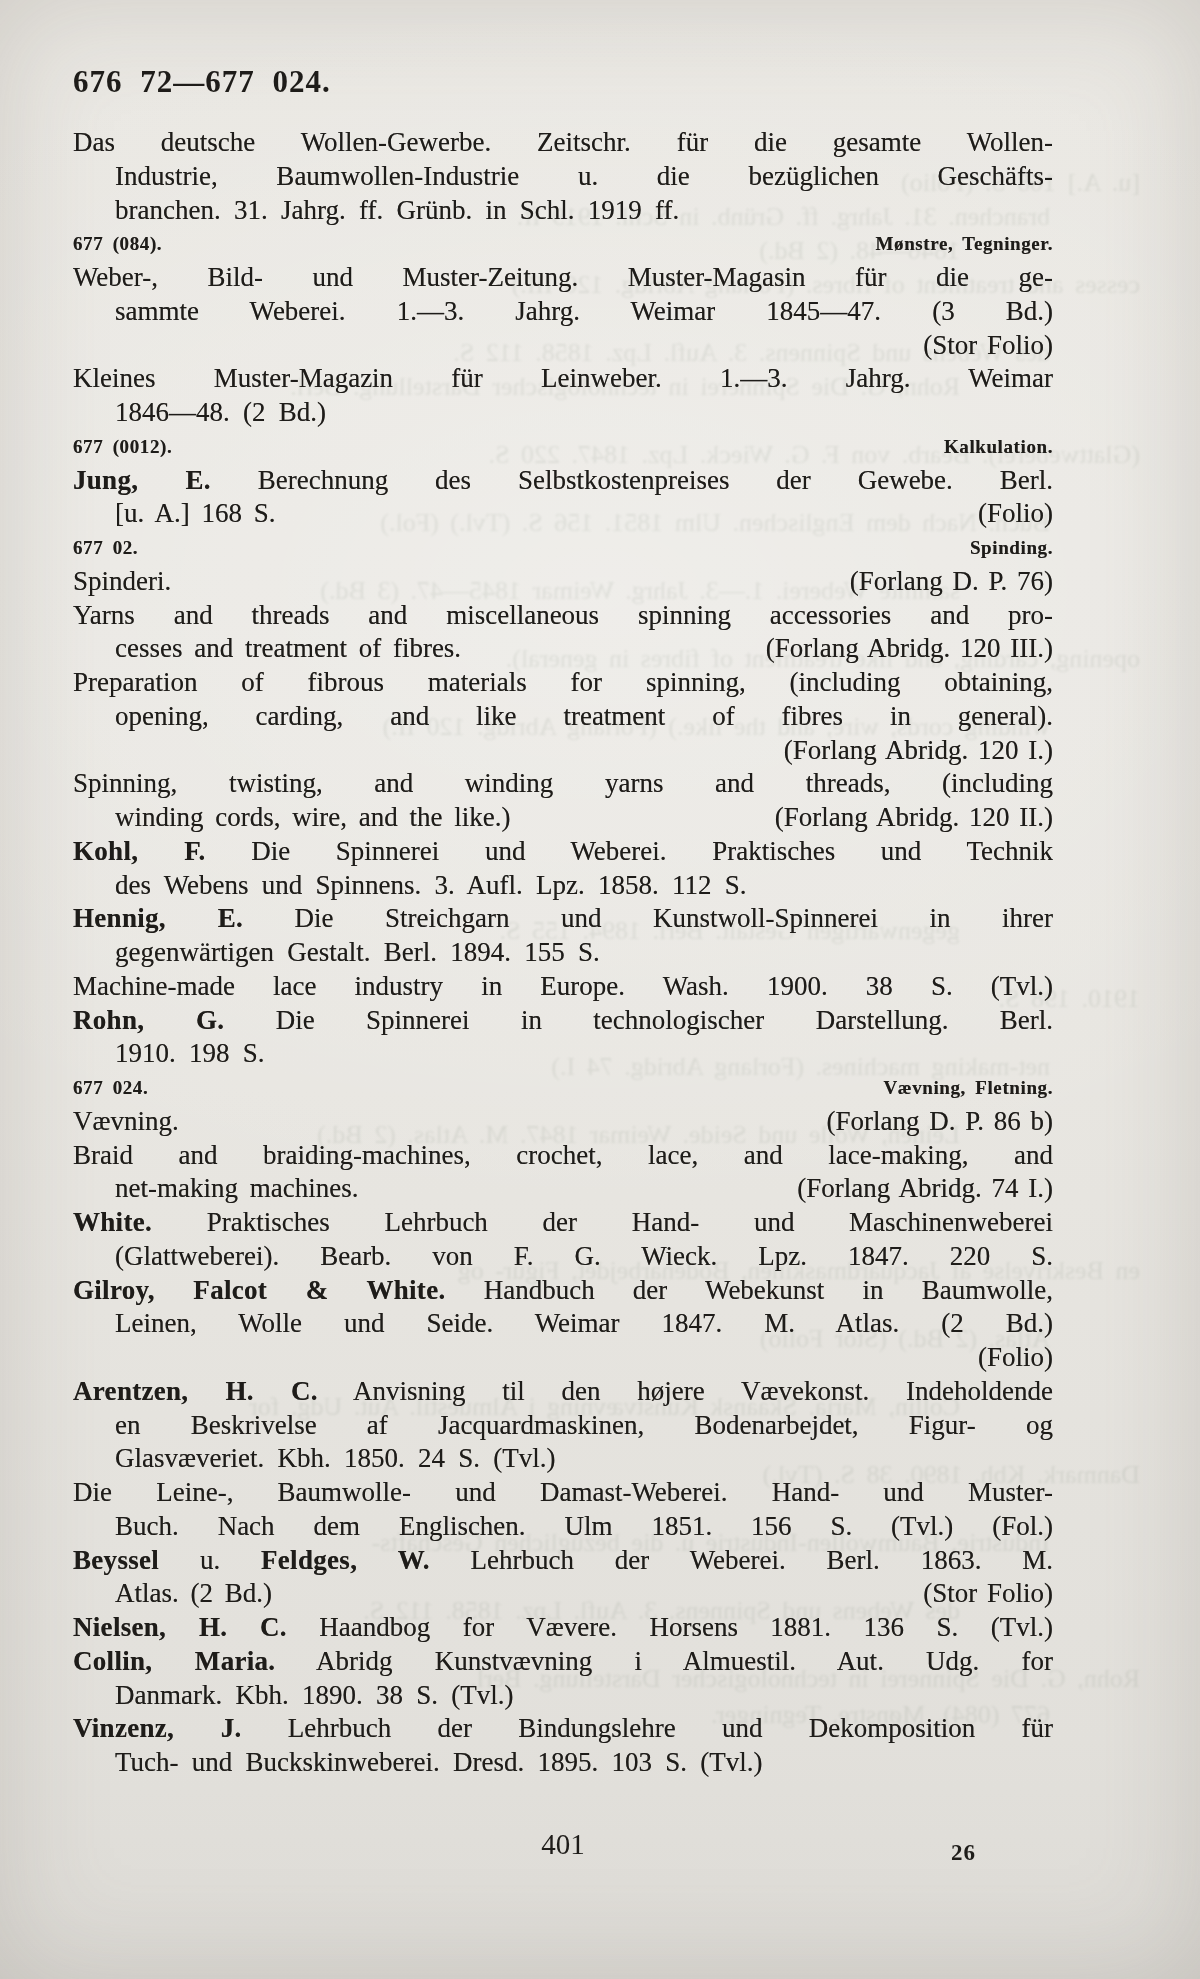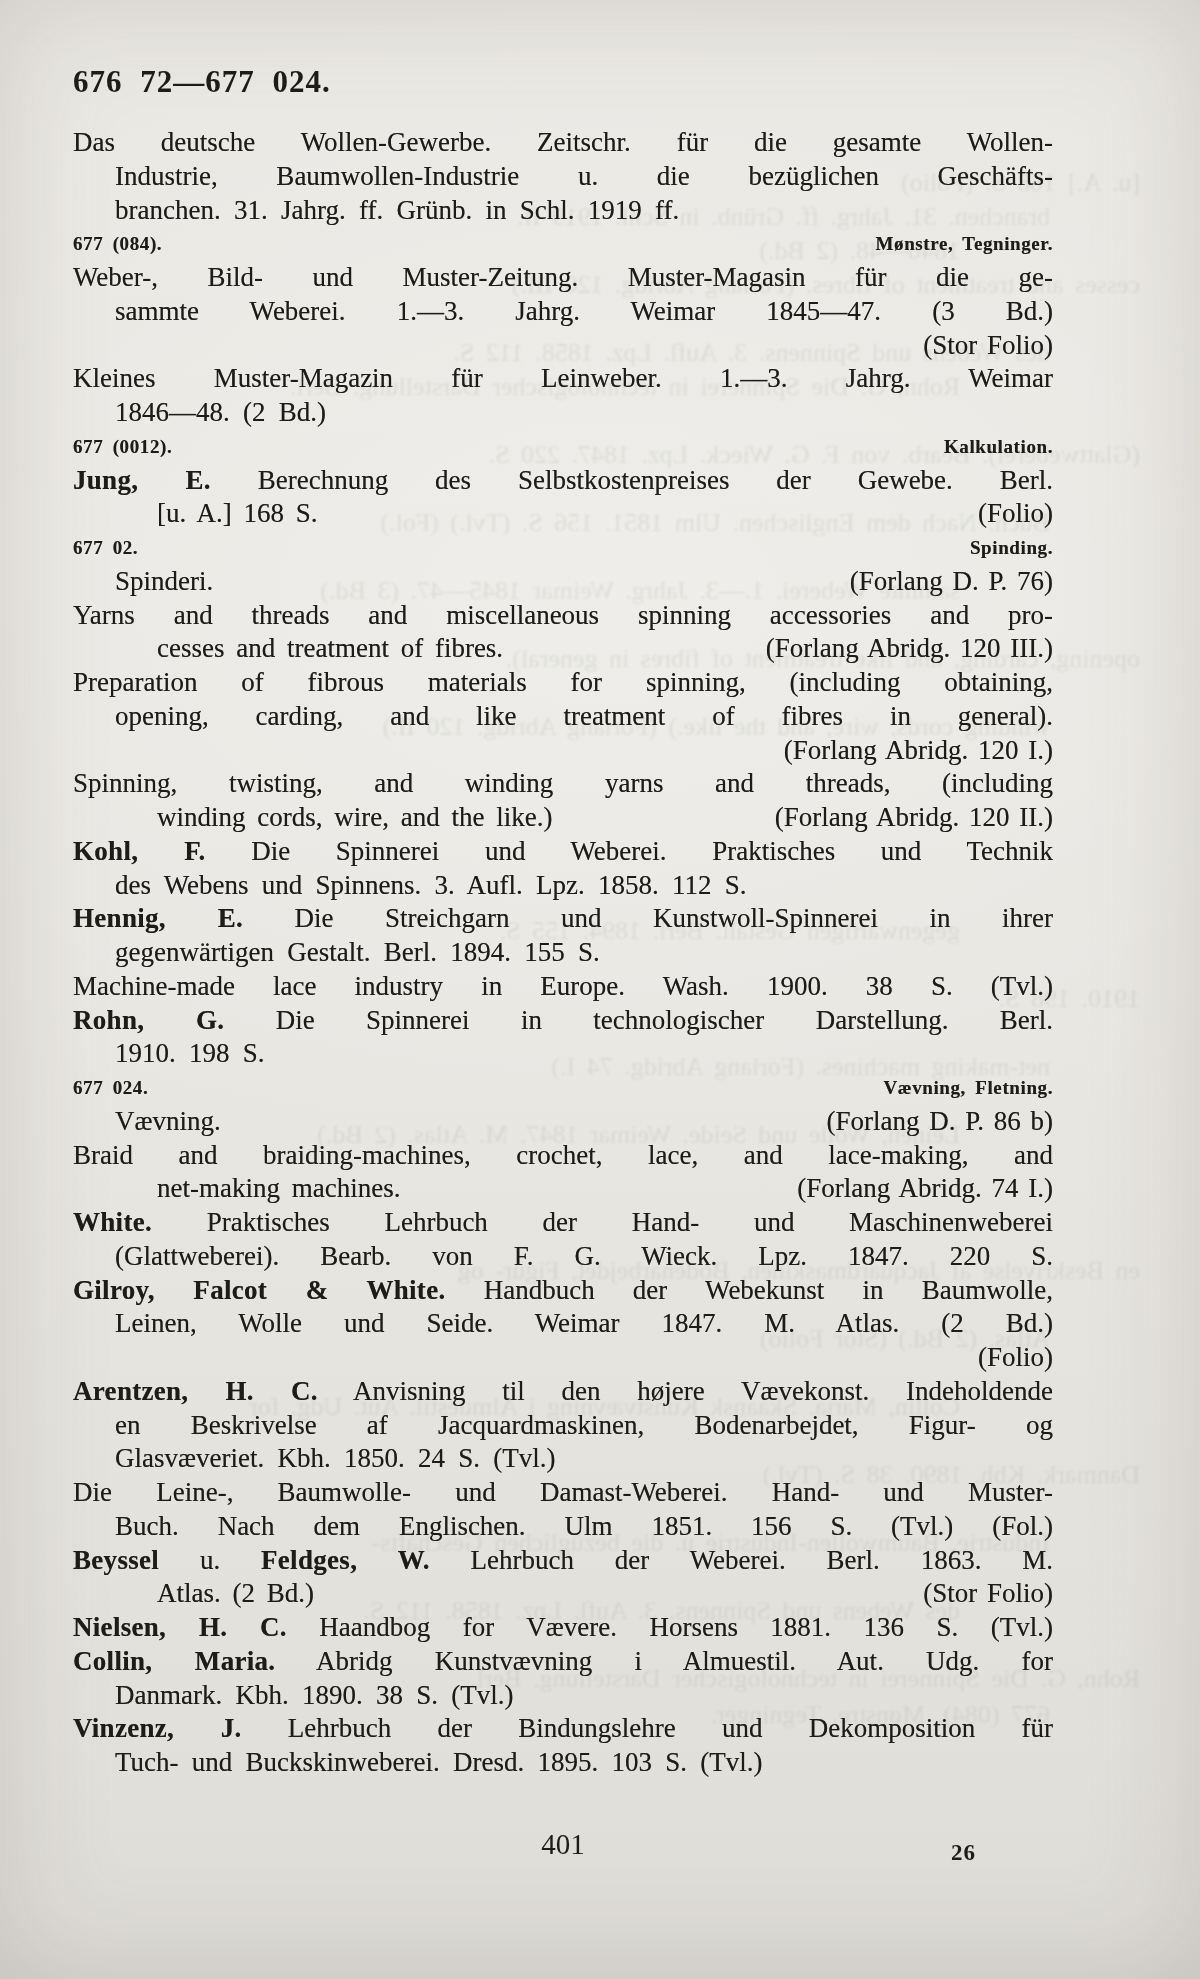--- a/index.html
+++ b/index.html
@@ -41,21 +41,21 @@
   }
   .textcol {
     position: absolute; left: 73px; top: 126px; width: 980px;
     font-size: 27px; line-height: 33.75px;
     text-shadow: 0 0 0.5px rgba(28, 26, 22, 0.55);
   }
   .line { height: 33.75px; overflow: hidden; }
   .line.just { text-align: justify; text-align-last: justify; word-spacing: 2px; }
   .line.leftal { word-spacing: 6.5px; }
   .line.right-only { text-align: right; word-spacing: 3px; }
-  .line.split { display: flex; justify-content: space-between; margin-left: 42px; }
+  .line.split { display: flex; justify-content: space-between; }
   .line.split .seg-wrap { word-spacing: 5px; }
   .line.split .rnote { word-spacing: 3px; }
   .line.indent { padding-left: 42px; }
   .line .b { font-weight: bold; letter-spacing: 0.3px; }
   .line.heading {
     display: flex; justify-content: space-between;
     font-weight: bold; font-size: 19px; letter-spacing: 0.6px; word-spacing: 4px;
   }
   .page-number {
     position: absolute; top: 1828px; left: 73px; width: 980px;

